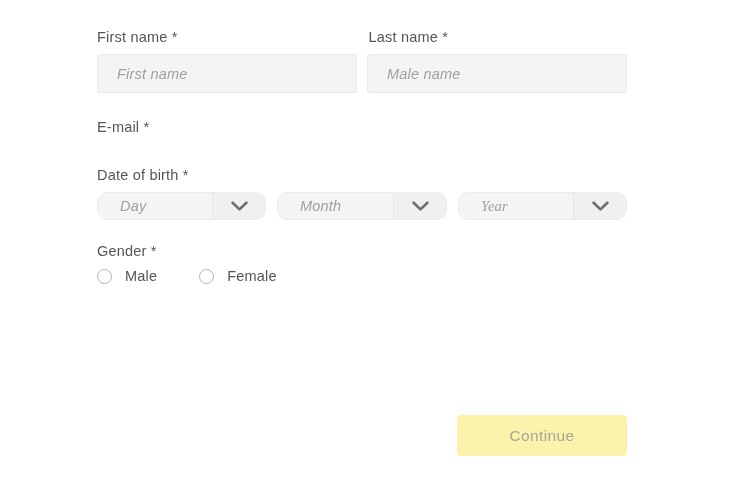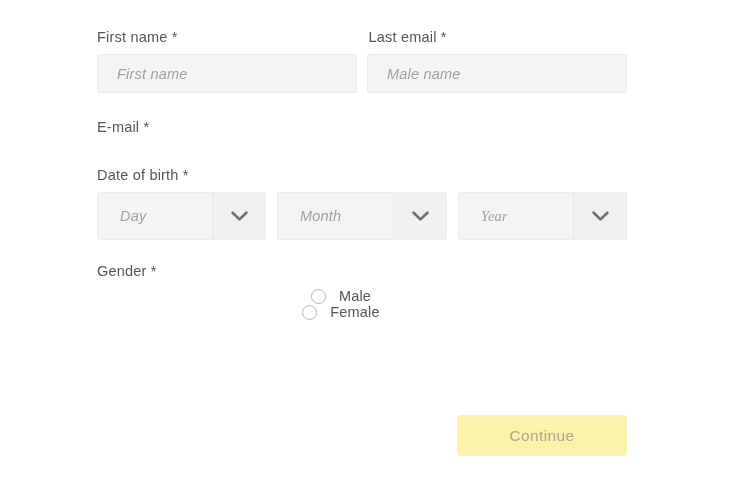--- a/index.html
+++ b/index.html
@@ -65,23 +65,23 @@
   .spacer-md { height: 23px; }
 
   
   .dob-row {
     display: flex;
     gap: 11px;
   }
   .select {
     display: flex;
     align-items: stretch;
-    height: 48px;
+    height: 28px;
     border: 1px solid #ebebeb;
-    border-radius: 2px;
+    border-radius: 10px;
     box-sizing: border-box;
     overflow: hidden;
   }
   .select.w-day   { width: 169px; }
   .select.w-month { width: 170px; }
   .select.w-year  { width: 169px; font-family: Liberation Serif, serif; }
 
   .select-value {
     flex: 1;
     background: #f4f4f4;
@@ -100,21 +100,20 @@
     display: flex;
     align-items: center;
     justify-content: center;
   }
   .select-arrow svg { display: block; }
 
   
   .radio-row {
     display: flex;
     align-items: center;
-    flex-direction: column;
   }
   .radio-opt {
     display: flex;
     align-items: center;
     margin-right: 42px;
   }
   .radio-circle {
     width: 15px;
     height: 15px;
     border: 1.6px solid #b4b4b4;
@@ -154,21 +153,21 @@
     padding: 0;
   }
 </style>
 </head>
 <body>
 
 <div class="form-wrap">
 
   <div class="label-row">
     <div class="label">First name *</div>
-    <div class="label">Last email *</div>
+    <div class="label">Last name *</div>
   </div>
 
   <div class="field-row">
     <div class="text-input half">First name</div>
     <div class="text-input half">Male name</div>
   </div>
 
   <div class="spacer-sm"></div>
 
   <div class="label">E-mail *</div>

